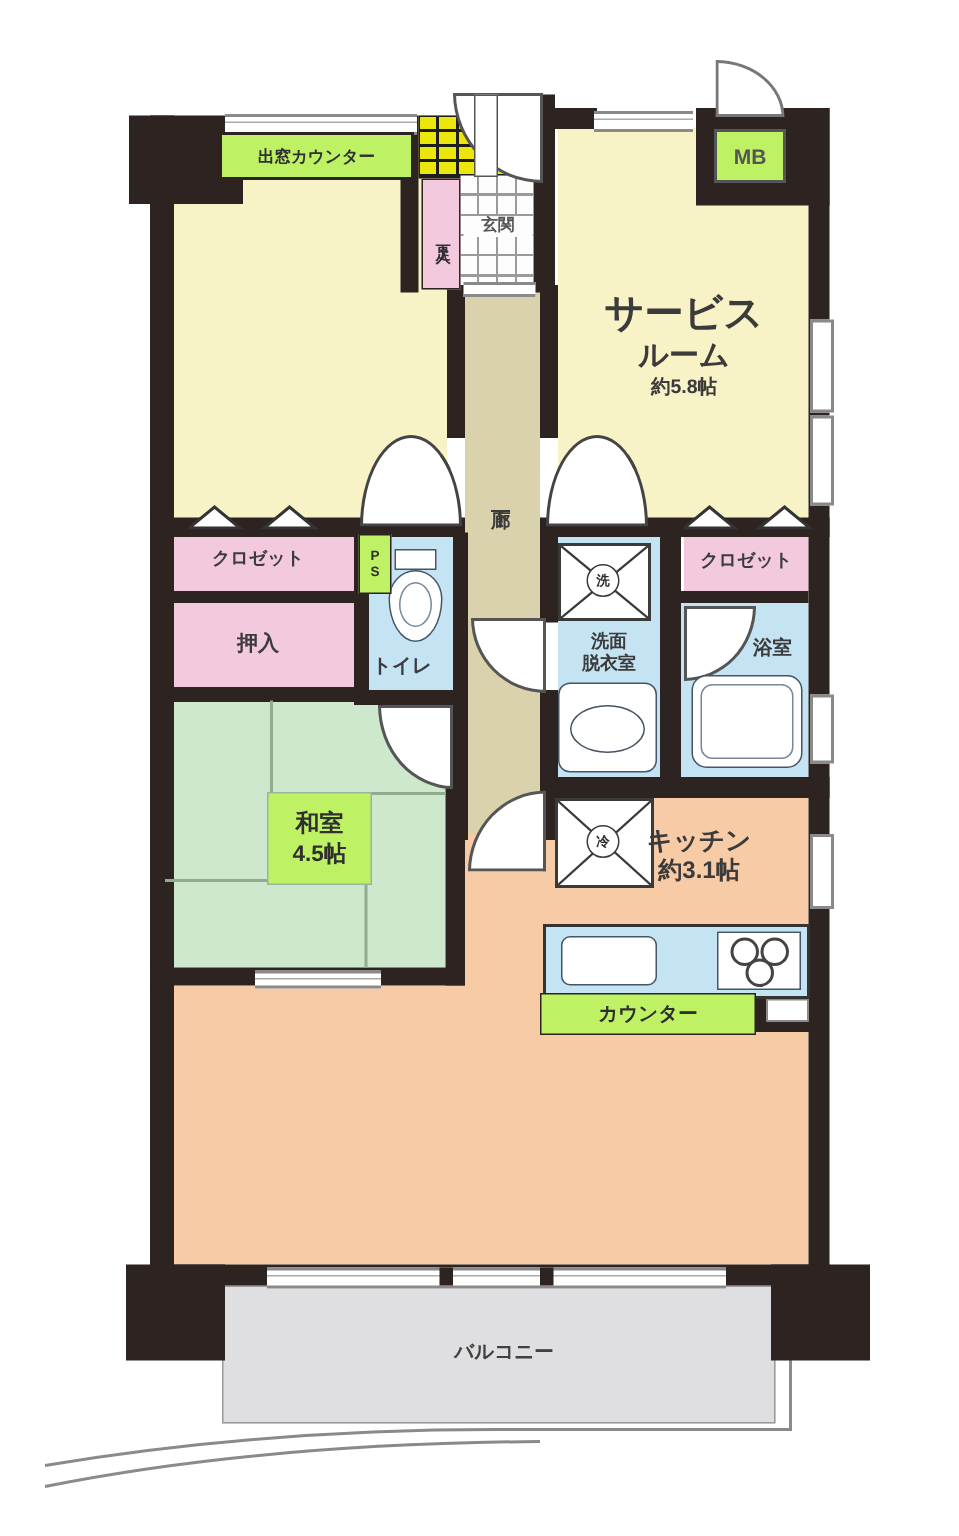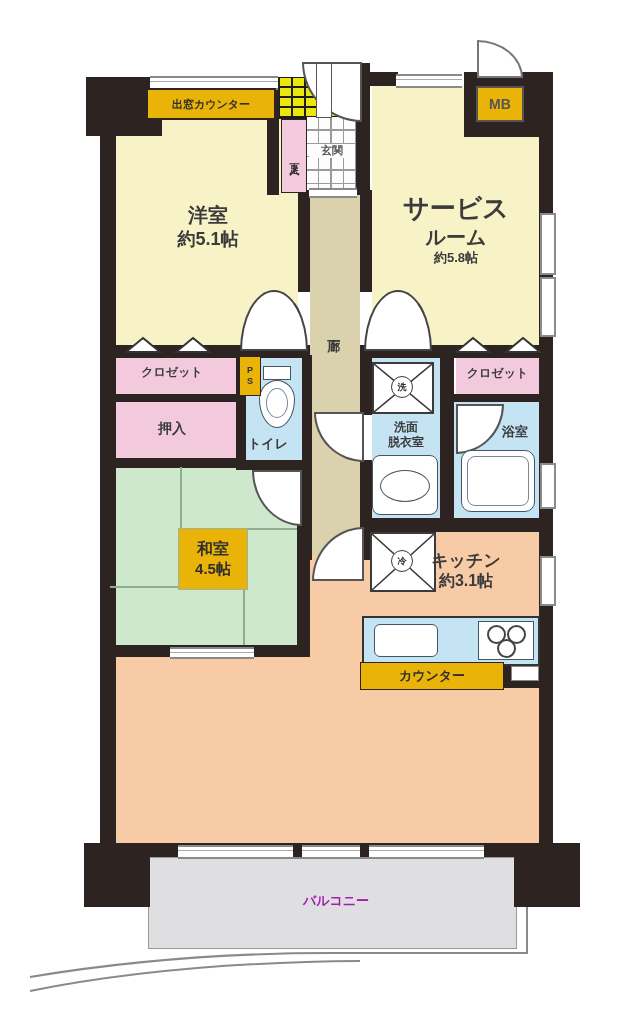--- a/index.html
+++ b/index.html
@@ -2,21 +2,21 @@
 <html><head>
 <meta charset="utf-8">
 <style>
   html,body{margin:0;padding:0;background:#fff;}
   #plan{position:relative;width:639px;height:1024px;background:#fff;overflow:hidden;
         font-family:"Liberation Sans","DejaVu Sans",sans-serif;color:#2f2f2f;}
   .room{position:absolute;z-index:1;}
   .wall{position:absolute;background:#2d2320;z-index:2;}
   .win{position:absolute;background:#fff;border-top:2px solid #8a8a8a;border-bottom:2px solid #8a8a8a;z-index:3;}
   .win i{display:block;height:1px;background:#aaa;margin-top:3px;}
-  .labelbox{position:absolute;background:#eab308;border:2px solid #2d2320;display:flex;align-items:center;justify-content:center;
+  .labelbox{position:absolute;background:#bef264;border:2px solid #2d2320;display:flex;align-items:center;justify-content:center;
             font-size:12px;font-weight:bold;z-index:4;letter-spacing:0;}
   .roomlabel{position:absolute;z-index:5;text-align:center;font-weight:bold;color:#3b3b3b;line-height:1.25;}
   .arc{position:absolute;background:#fff;border:2px solid #555;z-index:3;}
   .vtext{writing-mode:vertical-rl;text-orientation:upright;letter-spacing:1px;}
   .fixture{position:absolute;z-index:4;}
   .xbox{position:absolute;background:#fff;border:2px solid #3a3a3a;z-index:3;}
   .xbox svg{position:absolute;left:0;top:0;}
   .chip{position:absolute;background:#fff;border:1.5px solid #3a3a3a;border-radius:50%;
         display:flex;align-items:center;justify-content:center;font-size:9px;font-weight:bold;z-index:5;}
   .grid-genkan{background-image:
@@ -183,24 +183,20 @@
     <span>カウンター</span>
   </div>
   <div class="labelbox" style="left:178px;top:528px;width:68px;height:60px;border:1px solid #9ab59a;flex-direction:column;">
     <span style="font-size:16px;">和室</span>
     <span style="font-size:15px;">4.5帖</span>
   </div>
 
   <div class="roomlabel" style="left:309px;top:144px;width:46px;font-size:11px;color:#555;background:#fdfdfd;z-index:5;">
     <span>玄関</span>
   </div>
-  <div class="roomlabel" style="left:148px;top:203px;width:120px;">
-    <div style="font-size:20px;">洋室</div>
-    <div style="font-size:18px;">約5.1帖</div>
-  </div>
   <div class="roomlabel" style="left:400px;top:192px;width:112px;">
     <div style="font-size:26px;text-align:center;">サービス</div>
     <div style="font-size:20px;">ルーム</div>
     <div style="font-size:13px;">約5.8帖</div>
   </div>
   <div class="roomlabel vtext" style="left:325px;top:328px;font-size:13px;">
     <span>廊下</span>
   </div>
   <div class="roomlabel" style="left:110px;top:365px;width:124px;font-size:12px;">
     <span>クロゼット</span>
@@ -220,17 +216,17 @@
   </div>
   <div class="roomlabel" style="left:490px;top:424px;width:50px;font-size:13px;">
     <span>浴室</span>
   </div>
   <div class="roomlabel" style="left:407px;top:550px;width:118px;">
     <div style="font-size:17px;">キッチン</div>
     <div style="font-size:16px;">約3.1帖</div>
   </div>
   <div class="roomlabel" style="left:180px;top:727px;width:300px;">
   </div>
-  <div class="roomlabel" style="left:281px;top:893px;width:110px;font-size:13px;color:#a21caf;font-weight:bold;">
+  <div class="roomlabel" style="left:281px;top:893px;width:110px;font-size:13px;color:#404040;font-weight:bold;">
     <span>バルコニー</span>
   </div>
 
 </div>
 
 </body></html>

